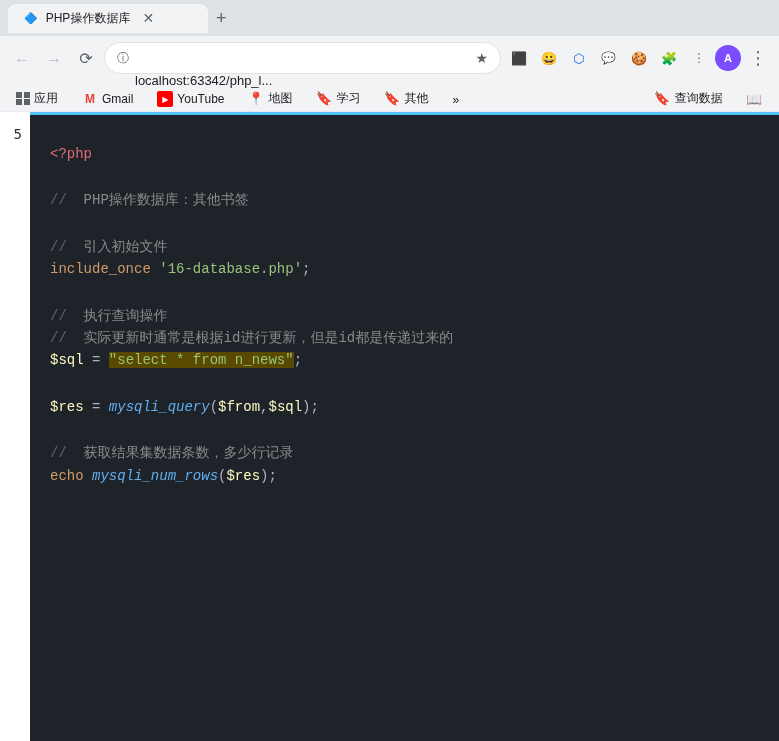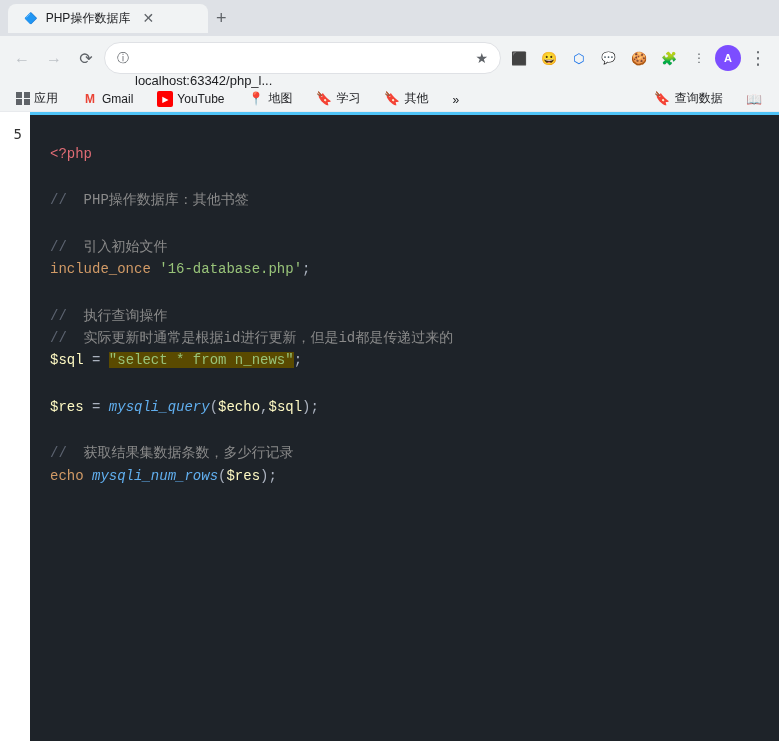--- a/index.html
+++ b/index.html
@@ -299,21 +299,21 @@
 
     <span class="code-line"><span class="comment">// </span><span class="comment-text"> 执行查询操作</span></span>
 
     <span class="code-line"><span class="comment">// </span><span class="comment-text"> 实际更新时通常是根据id进行更新，但是id都是传递过来的</span></span>
 
     <span class="code-line"><span class="variable">$sql</span><span class="plain"> = </span><span style="background:#5a4a00;color:#98c379;">"select * from n_news"</span><span class="plain">;</span></span>
 
     <span class="code-line empty"></span>
 
 
-    <span class="code-line"><span class="variable">$res</span><span class="plain"> = </span><span class="function">mysqli_query</span><span class="plain">(</span><span class="variable">$echo</span><span class="plain">,</span><span class="variable">$sql</span><span class="plain">);</span></span>
+    <span class="code-line"><span class="variable">$res</span><span class="plain"> = </span><span class="function">mysqli_query</span><span class="plain">(</span><span class="variable">$from</span><span class="plain">,</span><span class="variable">$sql</span><span class="plain">);</span></span>
 
 
     <span class="code-line empty"></span>
 
     <span class="code-line"><span class="comment">// </span><span class="comment-text"> 获取结果集数据条数，多少行记录</span></span>
 
     <span class="code-line"><span class="keyword">echo</span><span class="plain"> </span><span class="function">mysqli_num_rows</span><span class="plain">(</span><span class="variable">$res</span><span class="plain">);</span></span>
 
   </div>
 

